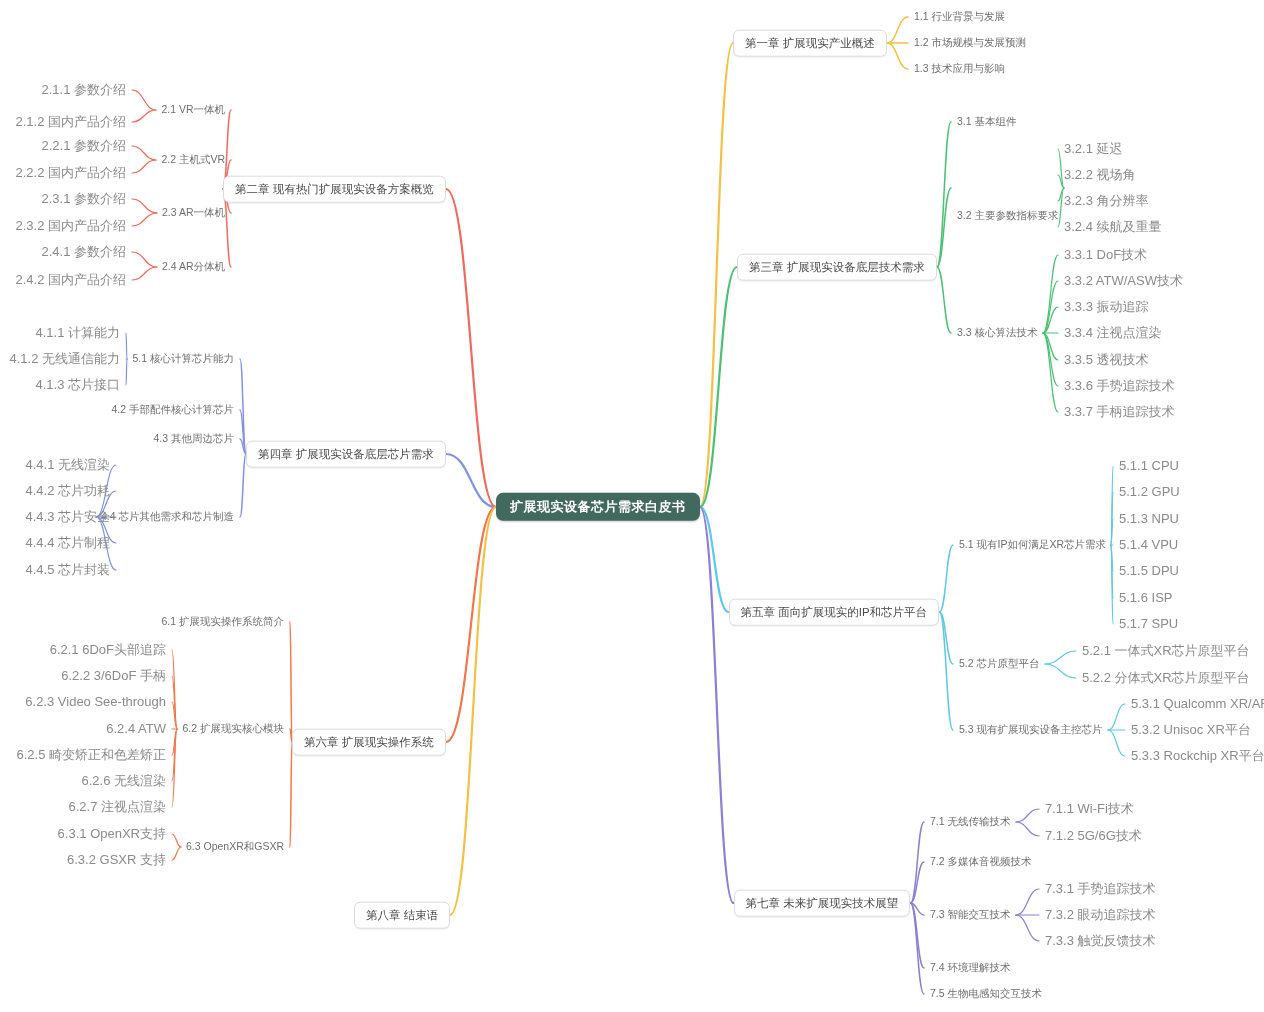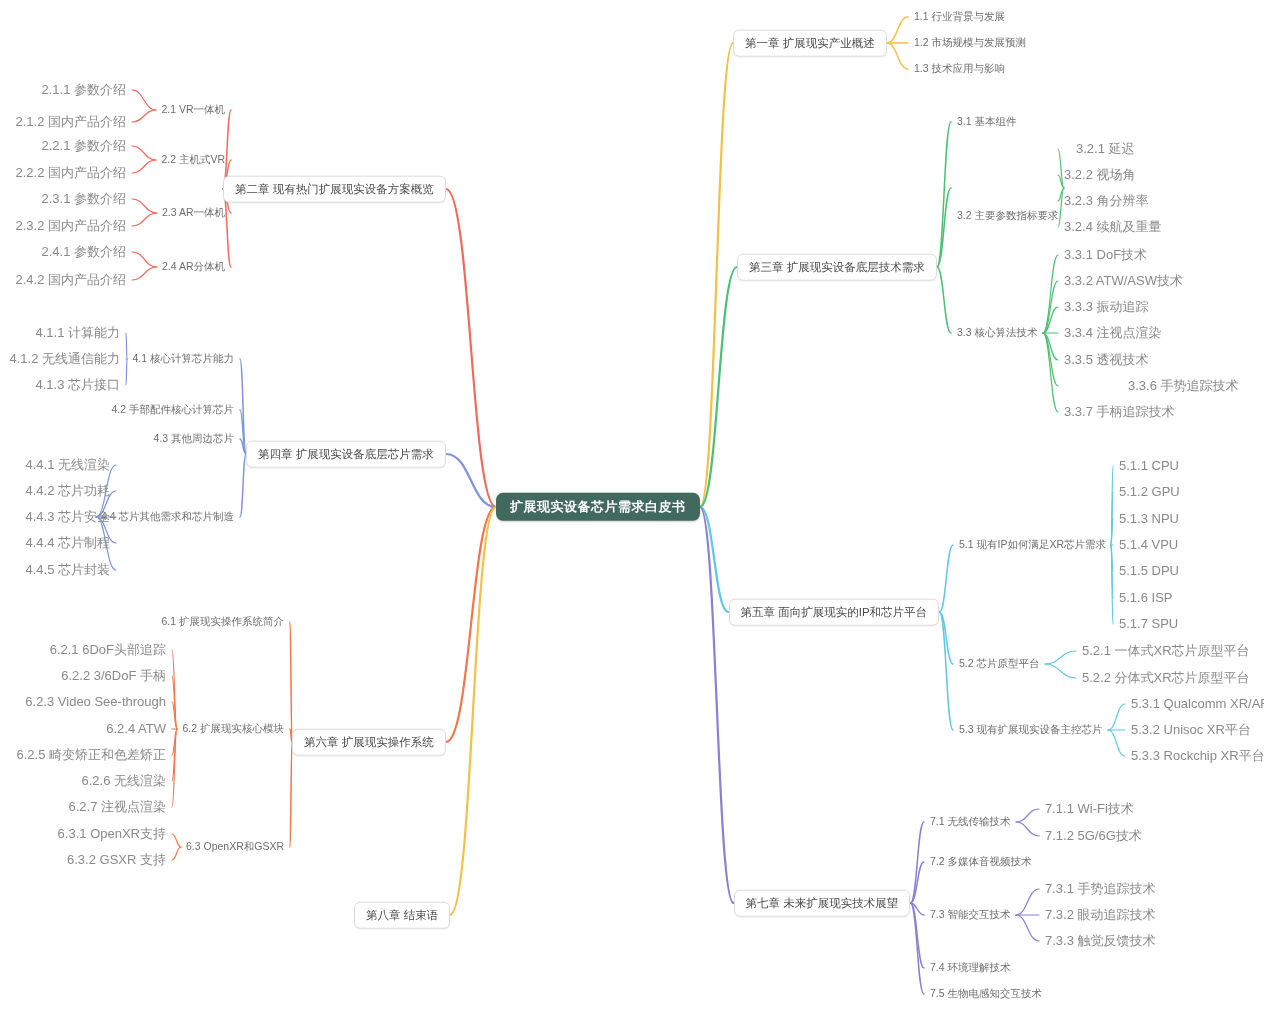--- a/index.html
+++ b/index.html
@@ -147,31 +147,31 @@
     </svg>
   <div id="node-layer">
       <div class="node root" style="left: 496px; top: 507px;">扩展现实设备芯片需求白皮书</div>
       <div class="node chapter" style="left: 733px; top: 43px;">第一章 扩展现实产业概述</div>
       <div class="node l2" style="left: 912px; top: 17px;">1.1 行业背景与发展</div>
       <div class="node l2" style="left: 912px; top: 43px;">1.2 市场规模与发展预测</div>
       <div class="node l2" style="left: 912px; top: 69px;">1.3 技术应用与影响</div>
       <div class="node chapter" style="left: 737px; top: 267px;">第三章 扩展现实设备底层技术需求</div>
       <div class="node l2" style="left: 955px; top: 122px;">3.1 基本组件</div>
       <div class="node l2" style="left: 955px; top: 188px; margin-top: 28px;">3.2 主要参数指标要求</div>
-      <div class="node l3" style="left: 1062px; top: 149px; margin-left: 12px;">3.2.1 延迟</div>
+      <div class="node l3" style="left: 1062px; top: 149px;">3.2.1 延迟</div>
       <div class="node l3" style="left: 1062px; top: 175px;">3.2.2 视场角</div>
       <div class="node l3" style="left: 1062px; top: 201px;">3.2.3 角分辨率</div>
       <div class="node l3" style="left: 1062px; top: 227px;">3.2.4 续航及重量</div>
       <div class="node l2" style="left: 955px; top: 333px;">3.3 核心算法技术</div>
       <div class="node l3" style="left: 1062px; top: 255px;">3.3.1 DoF技术</div>
       <div class="node l3" style="left: 1062px; top: 281px;">3.3.2 ATW/ASW技术</div>
       <div class="node l3" style="left: 1062px; top: 307px;">3.3.3 振动追踪</div>
       <div class="node l3" style="left: 1062px; top: 333px;">3.3.4 注视点渲染</div>
       <div class="node l3" style="left: 1062px; top: 360px;">3.3.5 透视技术</div>
-      <div class="node l3" style="left: 1126px; top: 386px;">3.3.6 手势追踪技术</div>
+      <div class="node l3" style="left: 1062px; top: 386px;">3.3.6 手势追踪技术</div>
       <div class="node l3" style="left: 1062px; top: 412px;">3.3.7 手柄追踪技术</div>
       <div class="node chapter" style="left: 728.5px; top: 612px;">第五章 面向扩展现实的IP和芯片平台</div>
       <div class="node l2" style="left: 957px; top: 545px;">5.1 现有IP如何满足XR芯片需求</div>
       <div class="node l3" style="left: 1117px; top: 466px;">5.1.1 CPU</div>
       <div class="node l3" style="left: 1117px; top: 492px;">5.1.2 GPU</div>
       <div class="node l3" style="left: 1117px; top: 519px;">5.1.3 NPU</div>
       <div class="node l3" style="left: 1117px; top: 545px;">5.1.4 VPU</div>
       <div class="node l3" style="left: 1117px; top: 571px;">5.1.5 DPU</div>
       <div class="node l3" style="left: 1117px; top: 598px;">5.1.6 ISP</div>
       <div class="node l3" style="left: 1117px; top: 624px;">5.1.7 SPU</div>
@@ -200,21 +200,21 @@
       <div class="node l2 anchor-right" style="left: 227px; top: 160px;">2.2 主机式VR</div>
       <div class="node l3 anchor-right" style="left: 128px; top: 146px;">2.2.1 参数介绍</div>
       <div class="node l3 anchor-right" style="left: 128px; top: 173px;">2.2.2 国内产品介绍</div>
       <div class="node l2 anchor-right" style="left: 227px; top: 213px;">2.3 AR一体机</div>
       <div class="node l3 anchor-right" style="left: 128px; top: 199px;">2.3.1 参数介绍</div>
       <div class="node l3 anchor-right" style="left: 128px; top: 226px;">2.3.2 国内产品介绍</div>
       <div class="node l2 anchor-right" style="left: 227px; top: 267px;">2.4 AR分体机</div>
       <div class="node l3 anchor-right" style="left: 128px; top: 252px;">2.4.1 参数介绍</div>
       <div class="node l3 anchor-right" style="left: 128px; top: 280px;">2.4.2 国内产品介绍</div>
       <div class="node chapter" style="left: 246px; top: 454px;">第四章 扩展现实设备底层芯片需求</div>
-      <div class="node l2 anchor-right" style="left: 236px; top: 359px;">4.1 核心计算芯片能力</div>
+      <div class="node l2 anchor-right" style="left: 236px; top: 359px;">5.1 核心计算芯片能力</div>
       <div class="node l3 anchor-right" style="left: 122px; top: 333px;">4.1.1 计算能力</div>
       <div class="node l3 anchor-right" style="left: 122px; top: 359px;">4.1.2 无线通信能力</div>
       <div class="node l3 anchor-right" style="left: 122px; top: 385px;">4.1.3 芯片接口</div>
       <div class="node l2 anchor-right" style="left: 236px; top: 410px;">4.2 手部配件核心计算芯片</div>
       <div class="node l2 anchor-right" style="left: 236px; top: 439px;">4.3 其他周边芯片</div>
       <div class="node l2 anchor-right" style="left: 236px; top: 517px;">4.4 芯片其他需求和芯片制造</div>
       <div class="node l3 anchor-right" style="left: 112px; top: 465px;">4.4.1 无线渲染</div>
       <div class="node l3 anchor-right" style="left: 112px; top: 491px;">4.4.2 芯片功耗</div>
       <div class="node l3 anchor-right" style="left: 112px; top: 517px;">4.4.3 芯片安全</div>
       <div class="node l3 anchor-right" style="left: 112px; top: 543px;">4.4.4 芯片制程</div>

